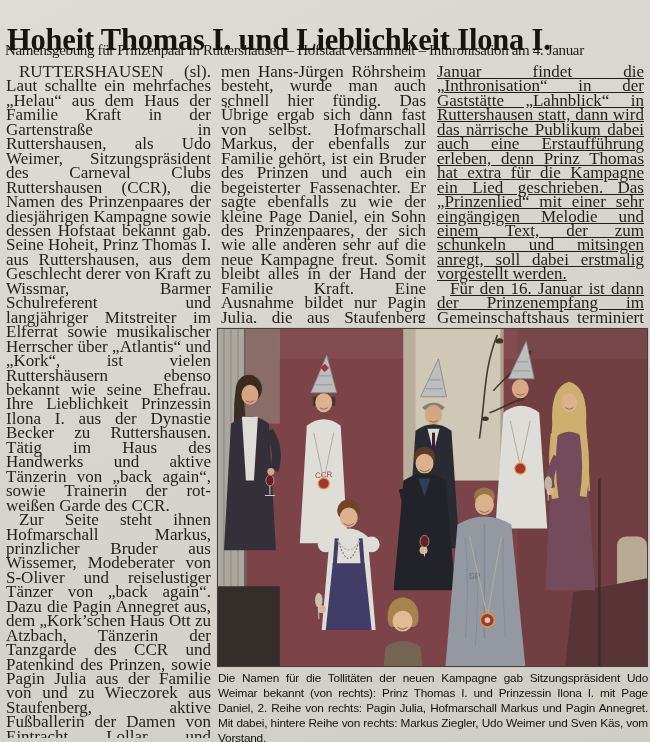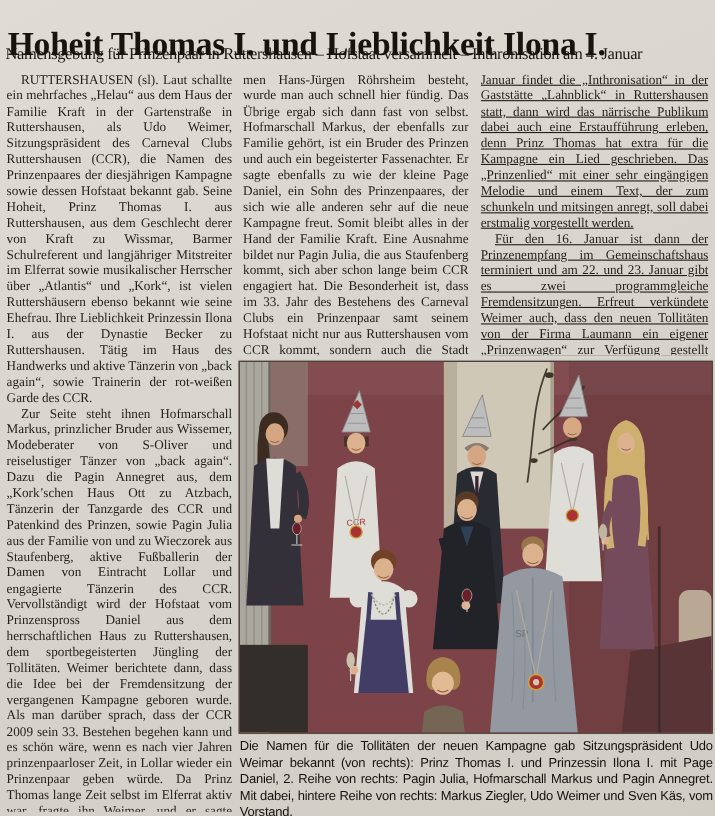--- a/index.html
+++ b/index.html
@@ -16,21 +16,21 @@
     font-size:30.5px;font-weight:bold;letter-spacing:-0.2px;
     white-space:nowrap;overflow:hidden;color:#17130e;
   }
   .subhead{
     position:absolute;left:5px;top:42px;width:645px;height:20px;
     font-size:15px;letter-spacing:-0.35px;white-space:nowrap;overflow:hidden;
     color:#1c1813;
   }
   .col{
     position:absolute;top:65px;
-    font-size:12px;line-height:14.45px;
+    font-size:17px;line-height:14.45px;
     text-align:justify;overflow:hidden;color:#221f1a;
     hyphens:auto;-webkit-hyphens:auto;word-spacing:-0.2px;
   }
   .col p{margin:0;}
   .col p.indent{text-indent:13px;}
   #col1{left:6px;width:205px;height:673px;}
   #col2{left:221px;width:205px;height:258px;}
   #col3{left:437px;width:207px;height:258px;text-decoration:underline;}
   .photo{
     position:absolute;left:217px;top:328px;width:431px;height:339px;

